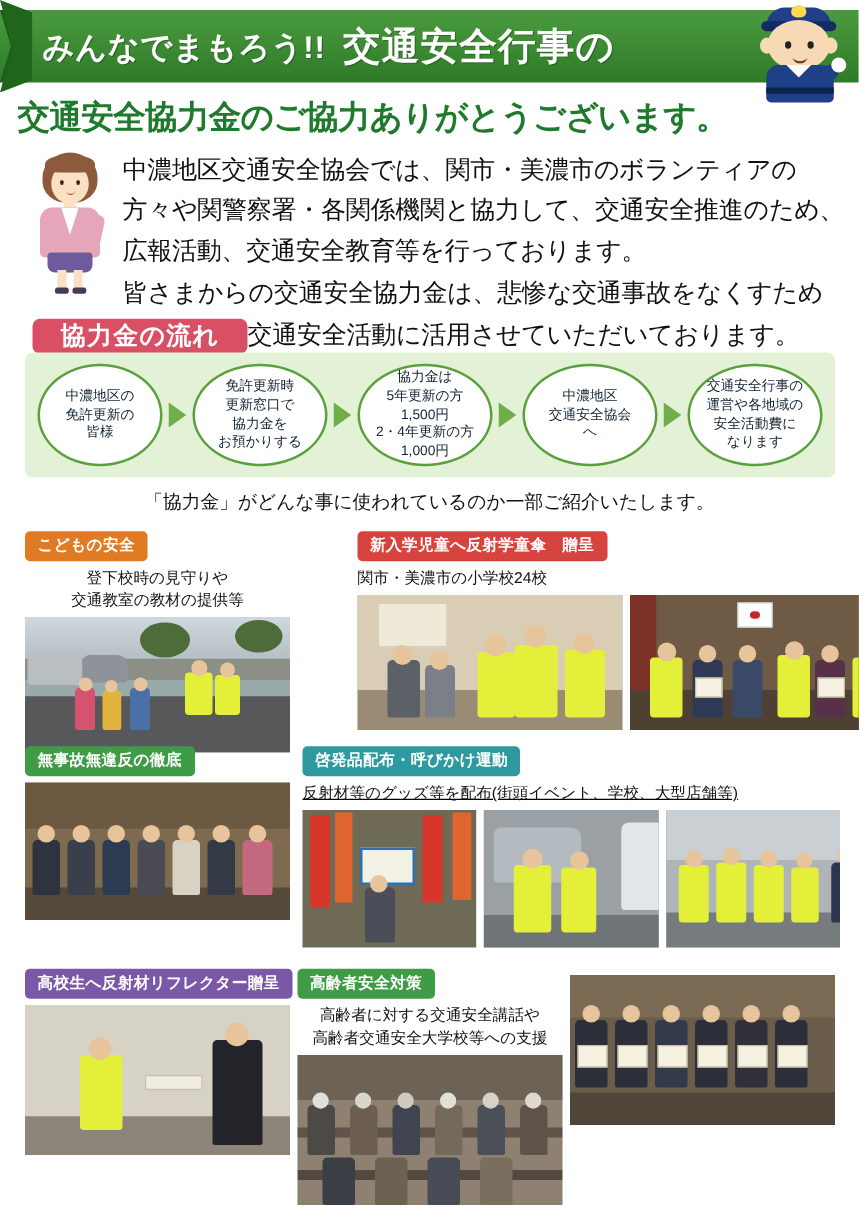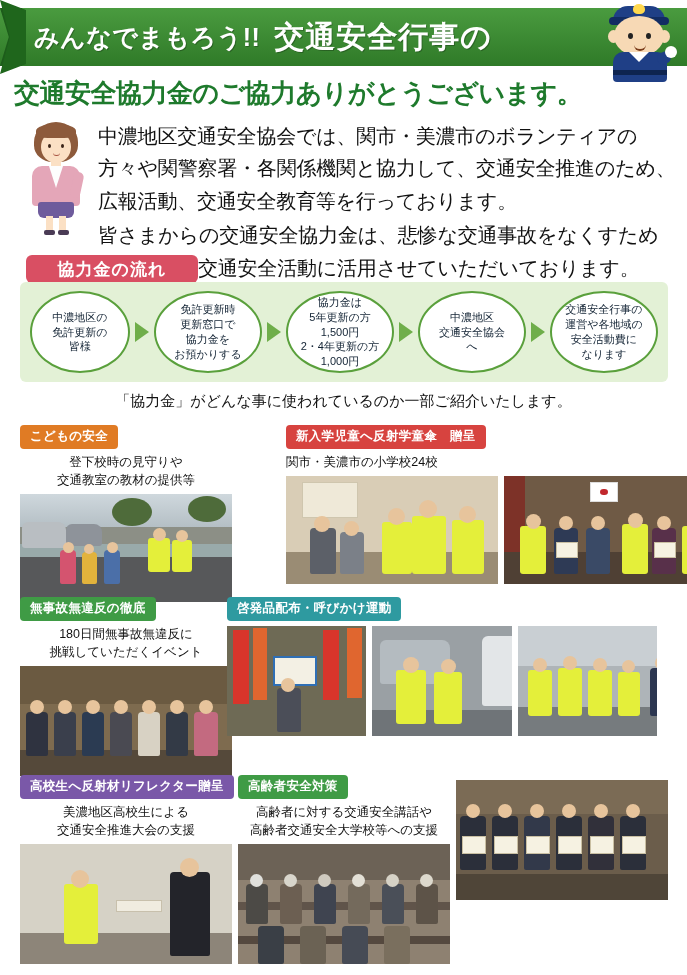--- a/index.html
+++ b/index.html
@@ -84,22 +84,22 @@
   .intro{
     position:absolute;left:98px;top:120px;width:578px;
     font-size:20px;line-height:1.62;color:#111;letter-spacing:-0.2px;
   }
   .intro p{margin:0 0 2px 0;}
 
   
   .flow-label{
     position:absolute;left:26px;top:255px;width:172px;height:28px;
     background:#d94f63;border-radius:6px;
-    color:#fff;font-size:17px;font-weight:bold;
-    display:flex;align-items:center;justify-content:center;letter-spacing:1px;
+    color:#fff;font-size:20px;font-weight:bold;
+    display:flex;align-items:flex-start;justify-content:center;letter-spacing:1px;
   }
   .flow-label:after{
     content:"";position:absolute;left:28px;top:27px;border-left:9px solid transparent;
     border-right:9px solid transparent;border-top:8px solid #d94f63;
   }
   .flow-box{
     position:absolute;left:20px;top:282px;width:648px;height:100px;
     background:#e3f1d6;border-radius:6px;
   }
   .flow-steps{
@@ -327,22 +327,20 @@
         <div class="head" style="left:153px;top:40px;width:14px;height:14px;"></div>
         <div class="head" style="left:184px;top:38px;width:15px;height:15px;"></div>
         <div class="cert" style="left:52px;top:66px;width:20px;height:14px;"></div>
         <div class="cert" style="left:150px;top:66px;width:20px;height:14px;"></div>
       </div>
     </div>
   </div>
 
   <div class="panel" style="left:20px;top:597px;width:212px;">
     <span class="tag green">無事故無違反の徹底</span>
-    <div class="cap center" style="white-space:pre-line">180日間無事故無違反に
-挑戦していただくイベント</div>
     <div class="photos">
       <div class="ph" style="width:212px;height:110px;">
         <div class="room" style="background:#7e6b4f;"></div>
         <div style="position:absolute;left:0;top:0;width:100%;height:34%;background:#6b5a41;"></div>
         <div style="position:absolute;left:0;bottom:0;width:100%;height:24%;background:#55493a;"></div>
         <div class="pers" style="left:6px;top:46px;width:22px;height:44px;background:#2f3340;"></div>
         <div class="pers" style="left:34px;top:46px;width:22px;height:44px;background:#3a3f4c;"></div>
         <div class="pers" style="left:62px;top:46px;width:22px;height:44px;background:#2b3b52;"></div>
         <div class="pers" style="left:90px;top:46px;width:22px;height:44px;background:#4a4a52;"></div>
         <div class="pers" style="left:118px;top:46px;width:22px;height:44px;background:#d8d2c4;"></div>
@@ -352,22 +350,23 @@
         <div class="head" style="left:38px;top:34px;width:14px;height:14px;"></div>
         <div class="head" style="left:66px;top:34px;width:14px;height:14px;"></div>
         <div class="head" style="left:94px;top:34px;width:14px;height:14px;"></div>
         <div class="head" style="left:122px;top:34px;width:14px;height:14px;"></div>
         <div class="head" style="left:150px;top:34px;width:14px;height:14px;"></div>
         <div class="head" style="left:179px;top:34px;width:14px;height:14px;"></div>
       </div>
     </div>
   </div>
 
-  <div class="panel" style="left:227px;top:597px;width:430px;text-decoration:underline;">
+  <div class="panel" style="left:242px;top:597px;width:430px;text-decoration:underline;">
     <span class="tag teal">啓発品配布・呼びかけ運動</span>
+    <div class="cap">反射材等のグッズ等を配布(街頭イベント、学校、大型店舗等)</div>
     <div class="photos">
       <div class="ph" style="width:212px;height:110px;">
         <div style="position:absolute;inset:0;background:#6e6a55;"></div>
         <div class="banner" style="left:6px;top:4px;width:16px;height:74px;"></div>
         <div class="banner" style="left:26px;top:2px;width:14px;height:72px;background:#e0662f;"></div>
         <div class="banner" style="left:96px;top:4px;width:16px;height:70px;background:#d8352b;"></div>
         <div class="banner" style="left:120px;top:2px;width:15px;height:70px;background:#e0662f;"></div>
         <div style="position:absolute;left:46px;top:30px;width:40px;height:26px;background:#f3f0e4;border:2px solid #2f6fb5;"></div>
 
         <div class="pers" style="left:50px;top:62px;width:24px;height:44px;background:#4b4e58;"></div>
@@ -398,22 +397,20 @@
         <div class="head" style="left:75px;top:32px;width:14px;height:14px;"></div>
         <div class="head" style="left:104px;top:34px;width:13px;height:13px;"></div>
         <div class="head" style="left:137px;top:30px;width:14px;height:14px;"></div>
 
       </div>
     </div>
   </div>
 
   <div class="panel" style="left:20px;top:775px;width:212px;">
     <span class="tag purple">高校生へ反射材リフレクター贈呈</span>
-    <div class="cap center" style="white-space:pre-line">美濃地区高校生による
-交通安全推進大会の支援</div>
     <div class="photos">
       <div class="ph" style="width:212px;height:120px;">
         <div style="position:absolute;inset:0;background:#d6d2c6;"></div>
         <div style="position:absolute;left:0;bottom:0;width:100%;height:26%;background:#8d8579;"></div>
         <div class="vest" style="left:44px;top:40px;width:34px;height:60px;"></div>
         <div class="head" style="left:51px;top:26px;width:18px;height:18px;"></div>
         <div class="pers" style="left:150px;top:28px;width:40px;height:84px;background:#23242a;"></div>
         <div class="head" style="left:160px;top:14px;width:19px;height:19px;"></div>
         <div style="position:absolute;left:96px;top:56px;width:44px;height:10px;background:#f0ece0;border:1px solid #c8c0ac;"></div>
       </div>

